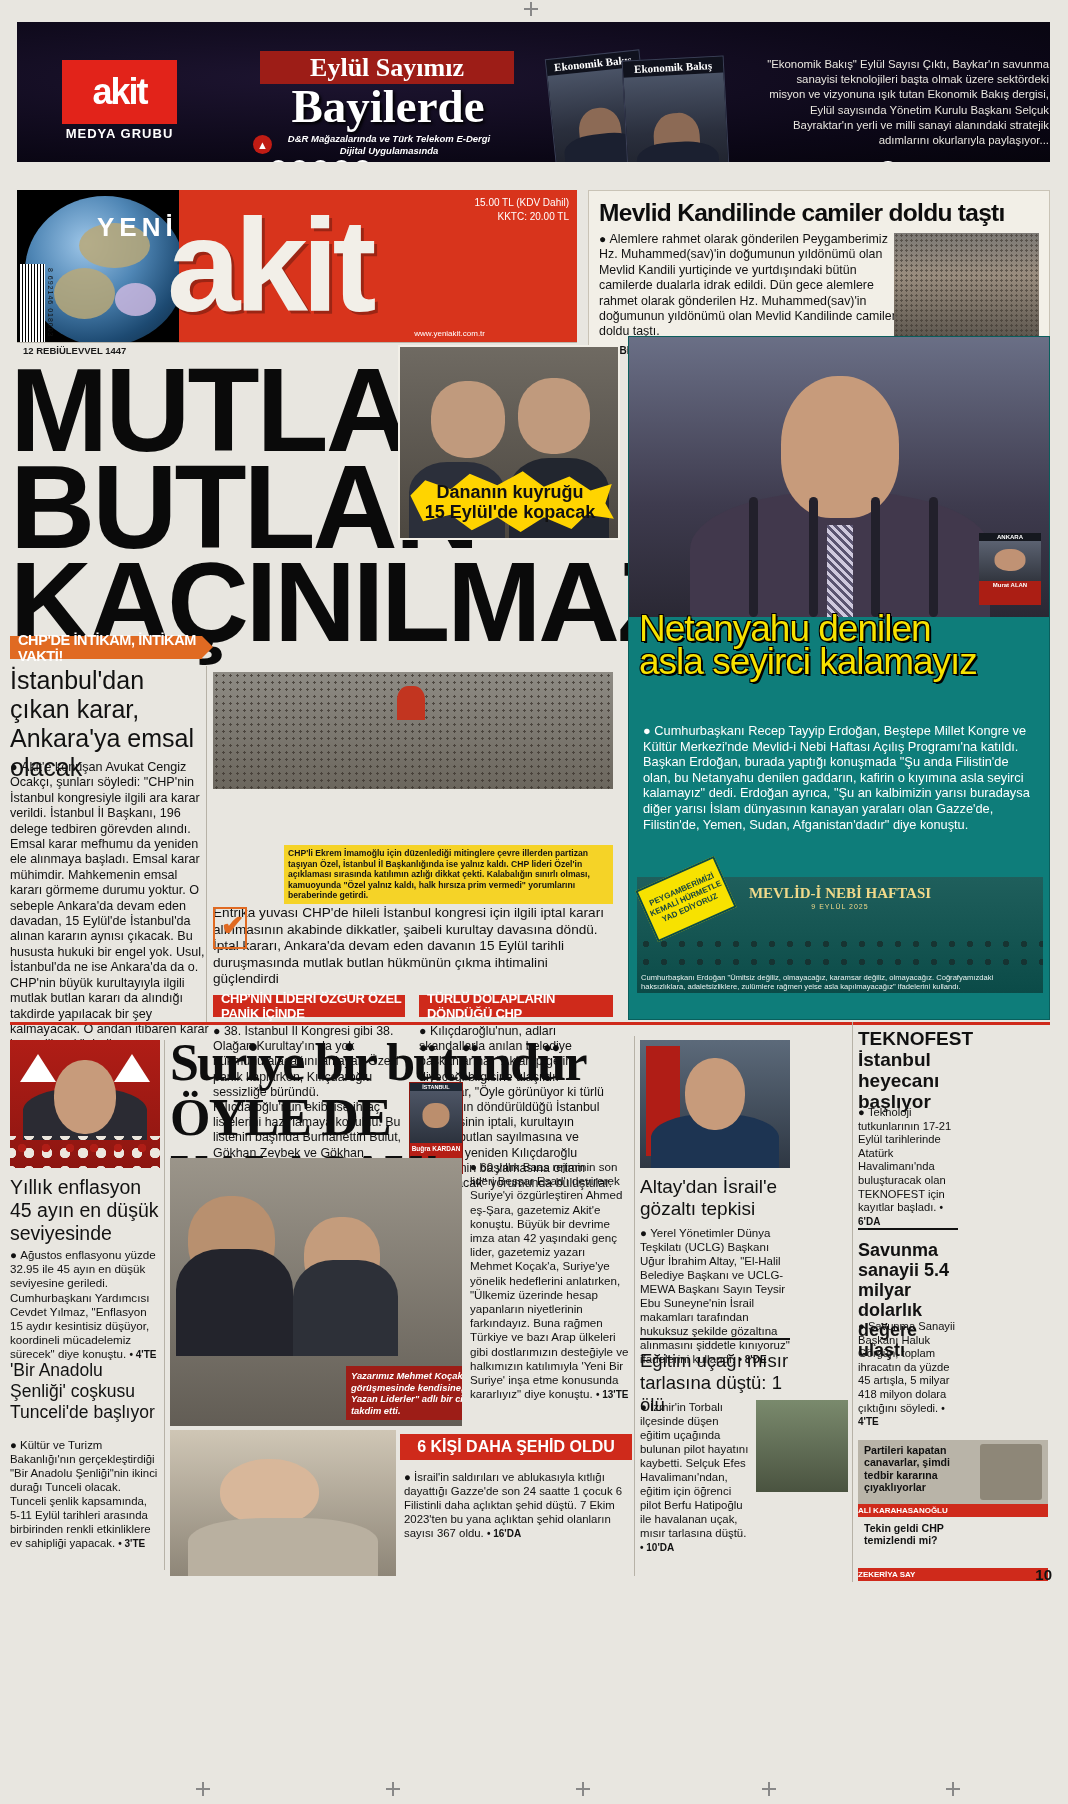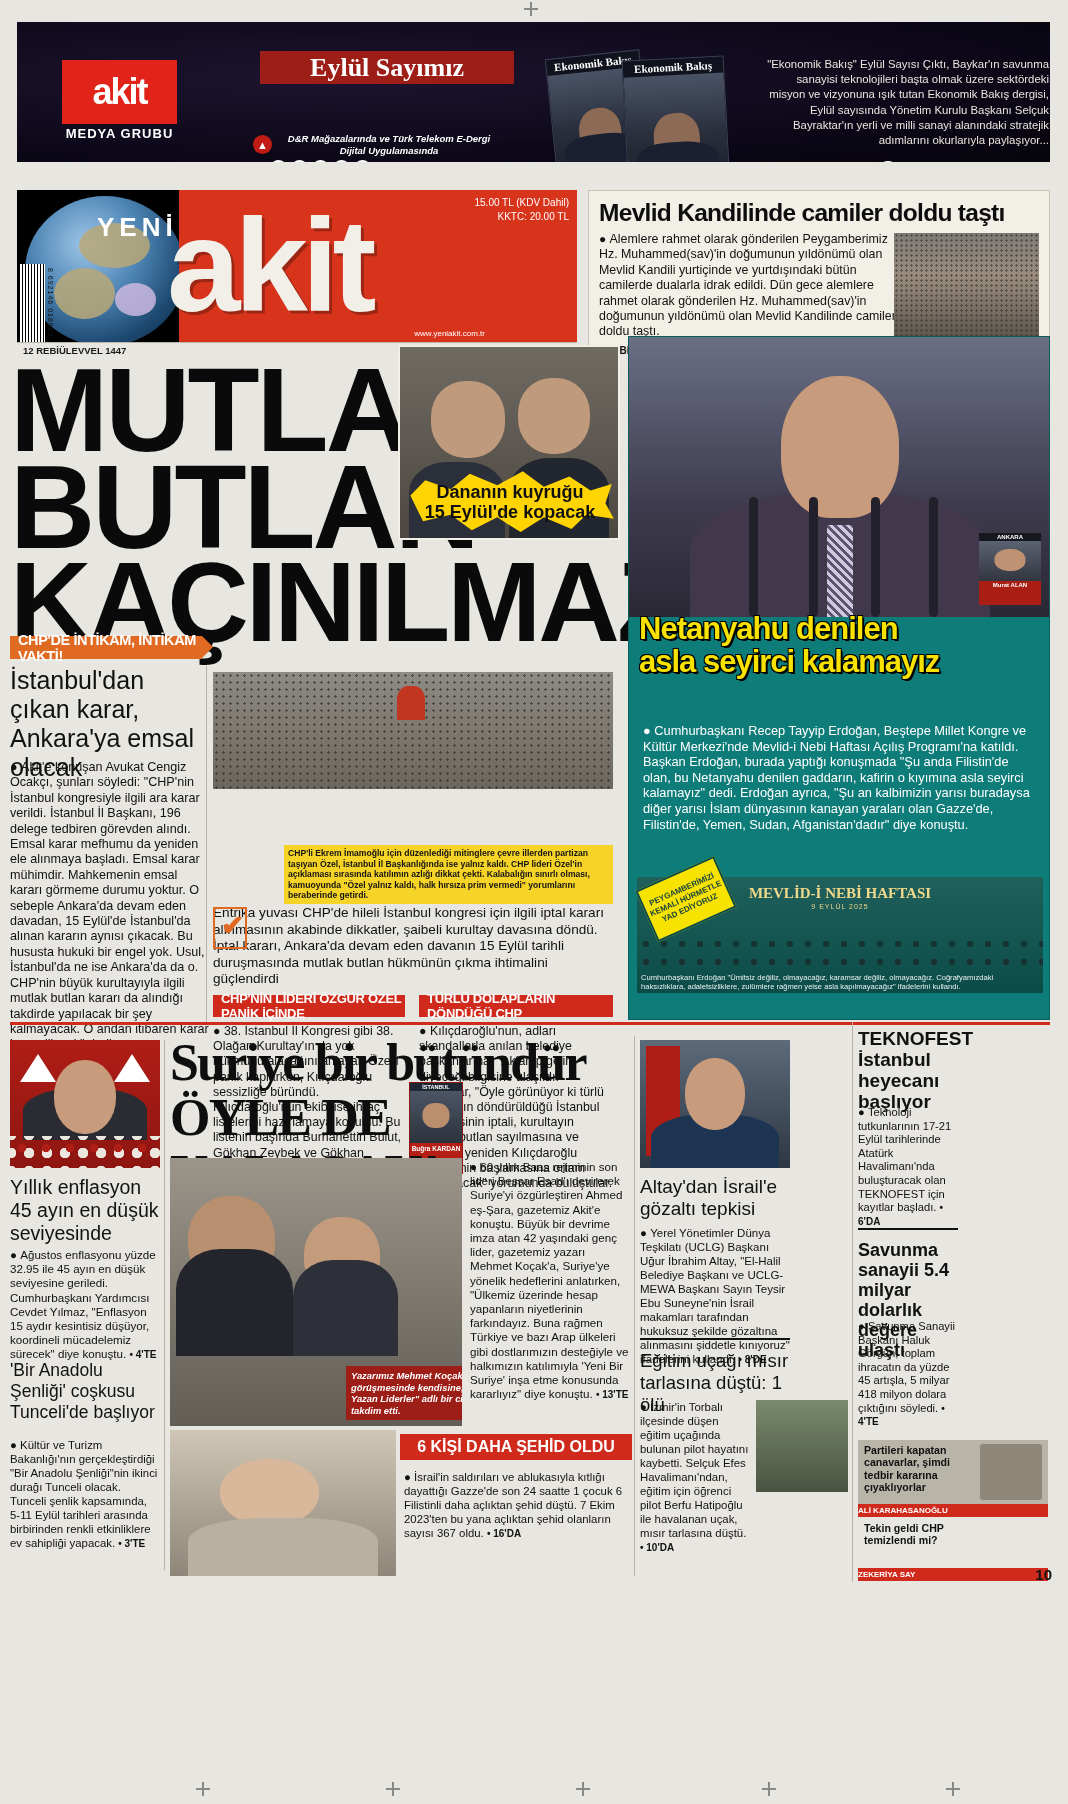--- a/index.html
+++ b/index.html
@@ -187,22 +187,22 @@
      background:#41384c;border-radius:46% 46% 0 0;}
   .erd-tie{position:absolute;left:50%;bottom:0;transform:translateX(-50%);width:26px;height:92px;
      background:repeating-linear-gradient(45deg,#cfc9dd 0 3px,#5a5470 3px 6px);}
   .mic{position:absolute;bottom:0;width:9px;height:120px;background:#22202b;border-radius:5px;}
   .ankara-card{position:absolute;right:8px;top:196px;width:62px;height:72px;background:#ab1e14;overflow:hidden;}
   .ac-top{background:#15181f;color:#fff;font-size:6px;text-align:center;font-weight:bold;padding:1px 0;}
   .ac-face{height:40px;background:linear-gradient(180deg,#5b6271 0%,#32363f 100%);position:relative;}
   .ac-face:after{content:"";position:absolute;left:50%;top:20%;transform:translateX(-50%);
      width:50%;height:55%;border-radius:45%;background:#c09274;}
   .ac-name{color:#fff;font-size:6px;text-align:center;line-height:7.5px;font-weight:bold;padding-top:1px;}
-  .net-head{position:absolute;left:10px;top:275px;width:404px;color:#f7e200;font-weight:bold;
-     font-size:31px;line-height:33px;letter-spacing:-1px;
+  .net-head{position:absolute;left:10px;top:275px;width:404px;color:#f7e200;font-weight:normal;
+     font-size:37px;line-height:33px;letter-spacing:-1px;
      text-shadow:2px 2px 0 #000,-1px -1px 0 #000,1px -1px 0 #000,-1px 1px 0 #000;
      font-family:"Liberation Sans",sans-serif;}
   .net-body{position:absolute;left:14px;top:386px;width:396px;color:#ffffff;font-size:12.8px;
      line-height:15.6px;}
   .mevlid-photo{position:absolute;left:8px;top:540px;width:406px;height:116px;
      background:linear-gradient(180deg,#1f5f5c 0%,#0b4b48 100%);overflow:hidden;}
   .mp-title{position:absolute;left:50%;top:8px;transform:translateX(-50%);color:#f0d98a;
      font-family:"Liberation Serif",serif;font-size:15px;font-weight:bold;white-space:nowrap;}
   .mp-sub{position:absolute;left:50%;top:26px;transform:translateX(-50%);color:#f0d98a;font-size:7px;letter-spacing:1px;}
   .mp-people{position:absolute;left:0;right:0;bottom:20px;height:38px;
@@ -292,20 +292,21 @@
 
   <div class="topad">
     <div class="akit-logo-box">
       <span>akit</span>
     </div>
     <div class="akit-medya">MEDYA GRUBU</div>
 
     <div class="eylul-band">
       <span>Eylül Sayımız</span>
     </div>
+    <div class="bayilerde">Bayilerde</div>
     <div class="dr-badge">▲</div>
     <div class="drtext">D&amp;R Mağazalarında ve Türk Telekom E-Dergi Dijital Uygulamasında</div>
 
     <div class="social-row">
       <span class="soc">f</span>
       <span class="soc">in</span>
       <span class="soc">◎</span>
       <span class="soc">✕</span>
       <span class="soc">▶</span>
 

